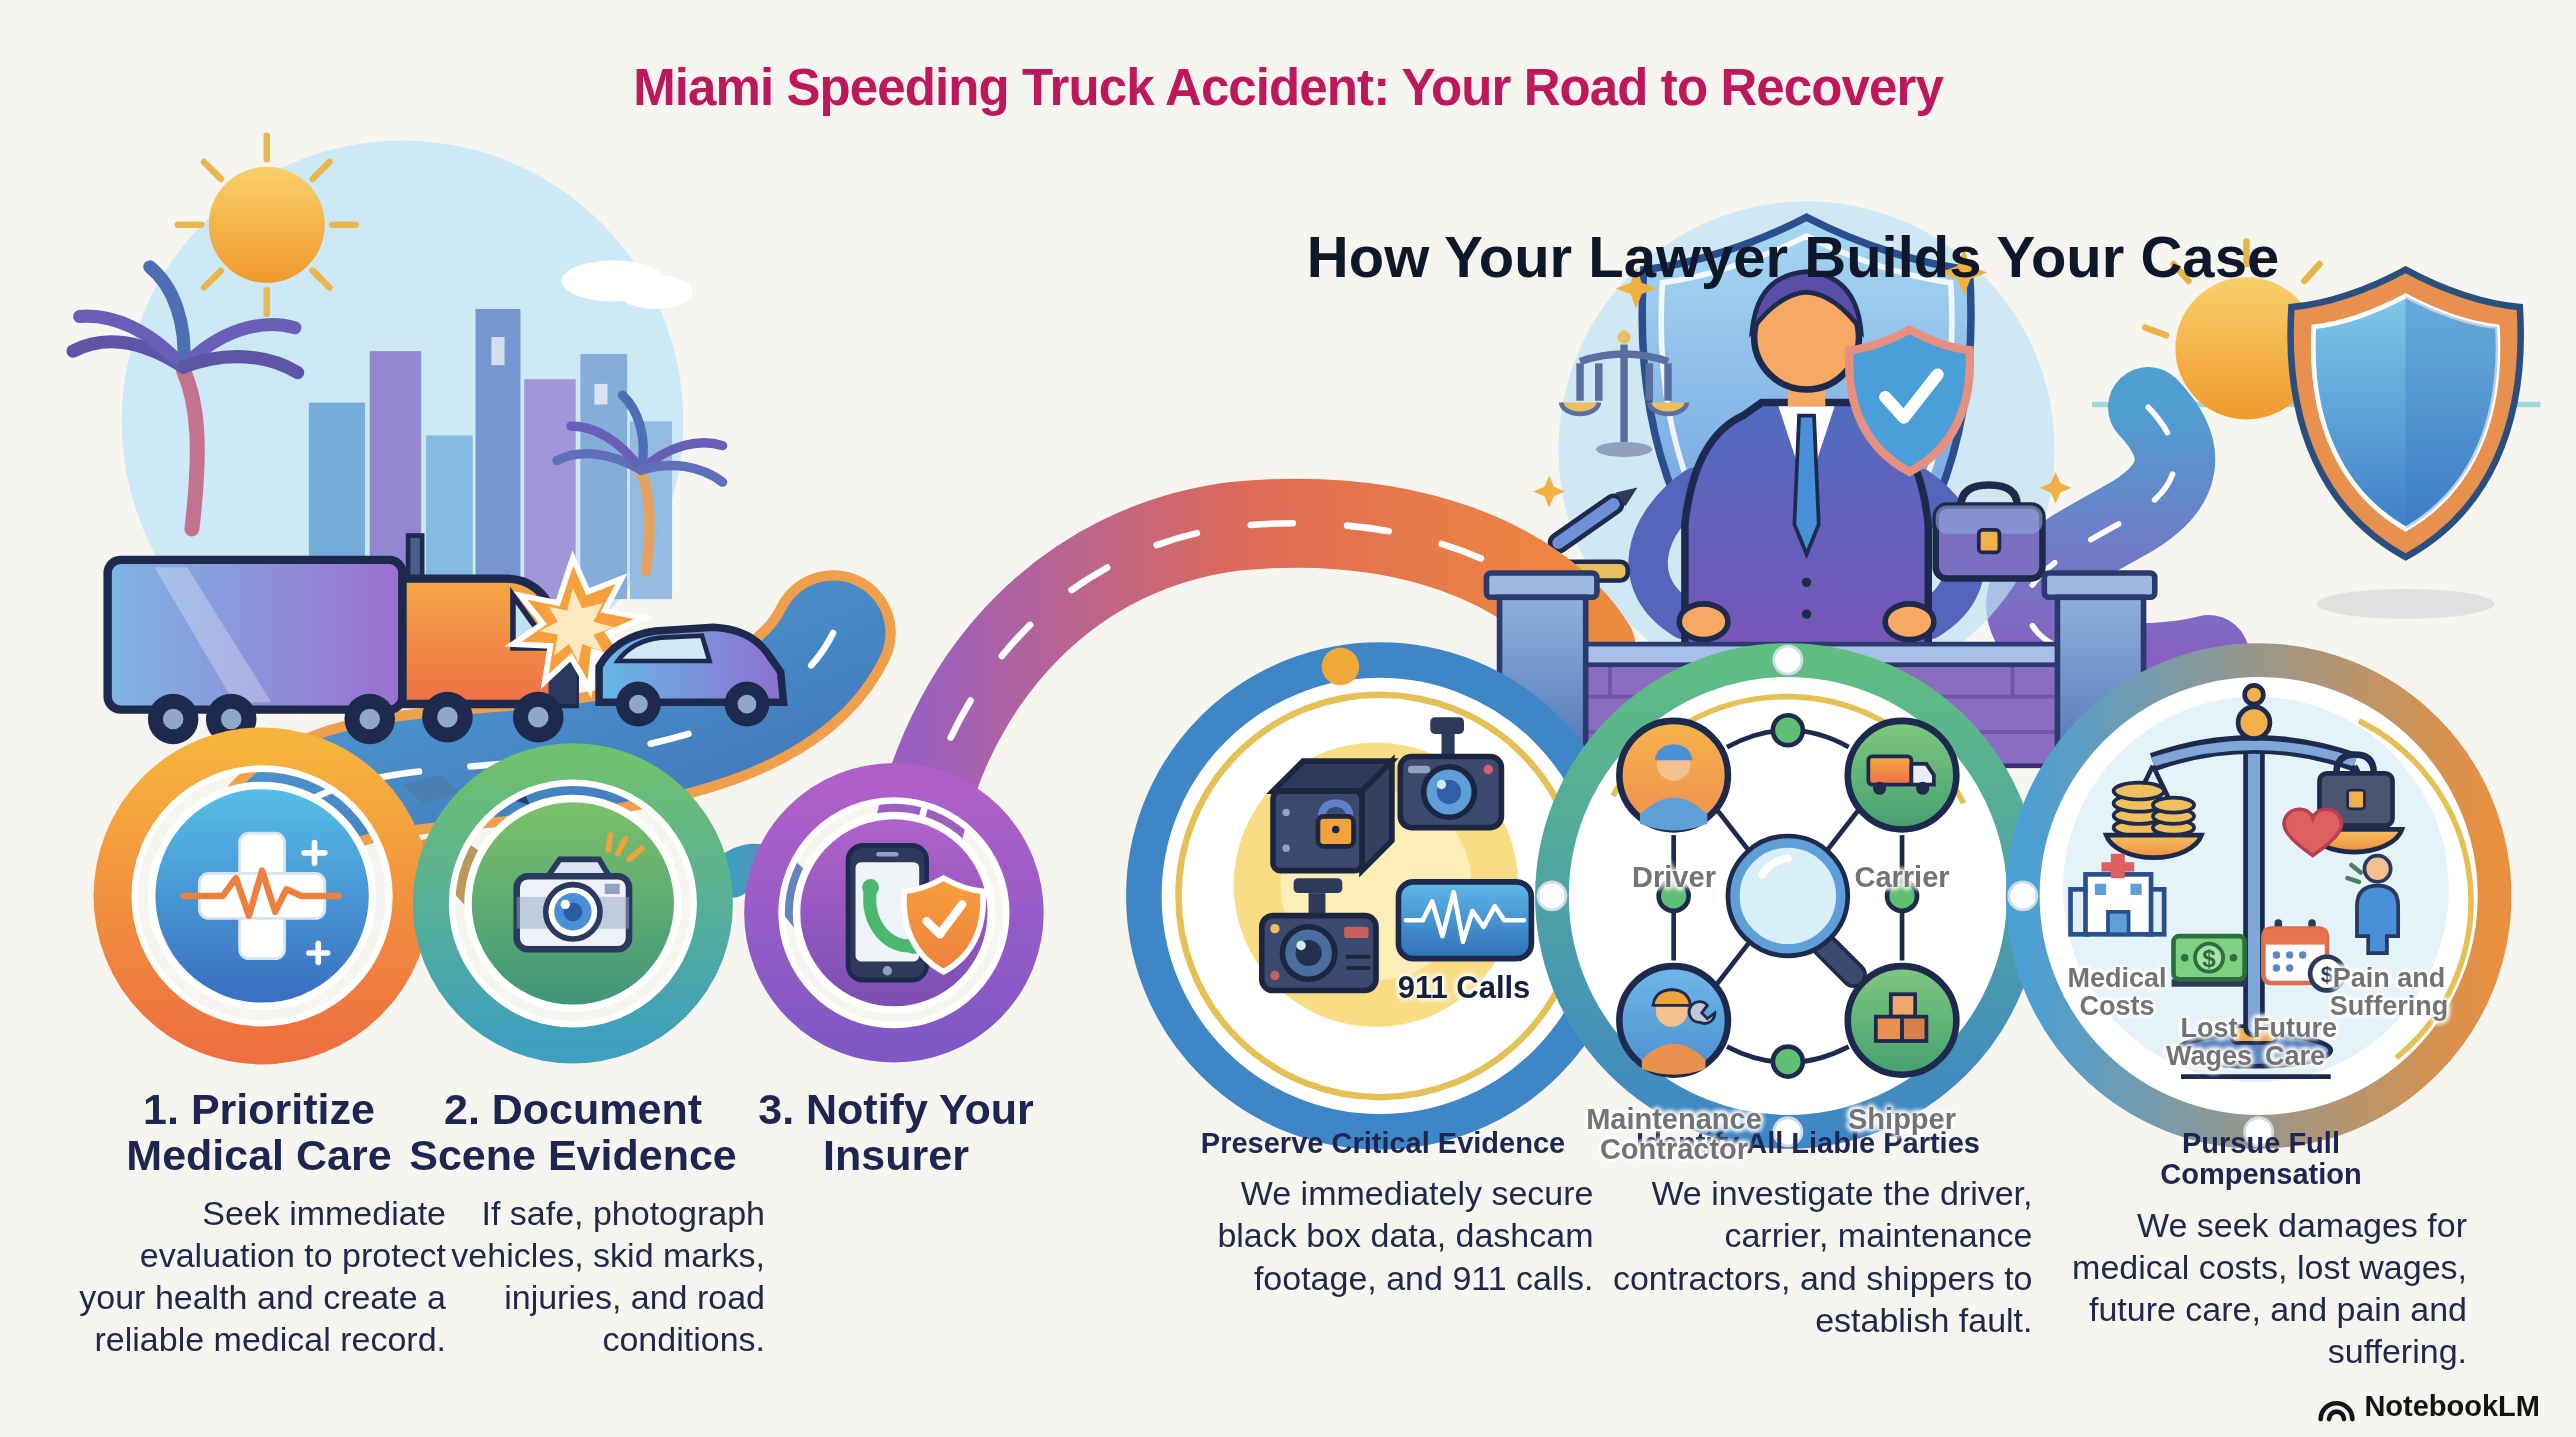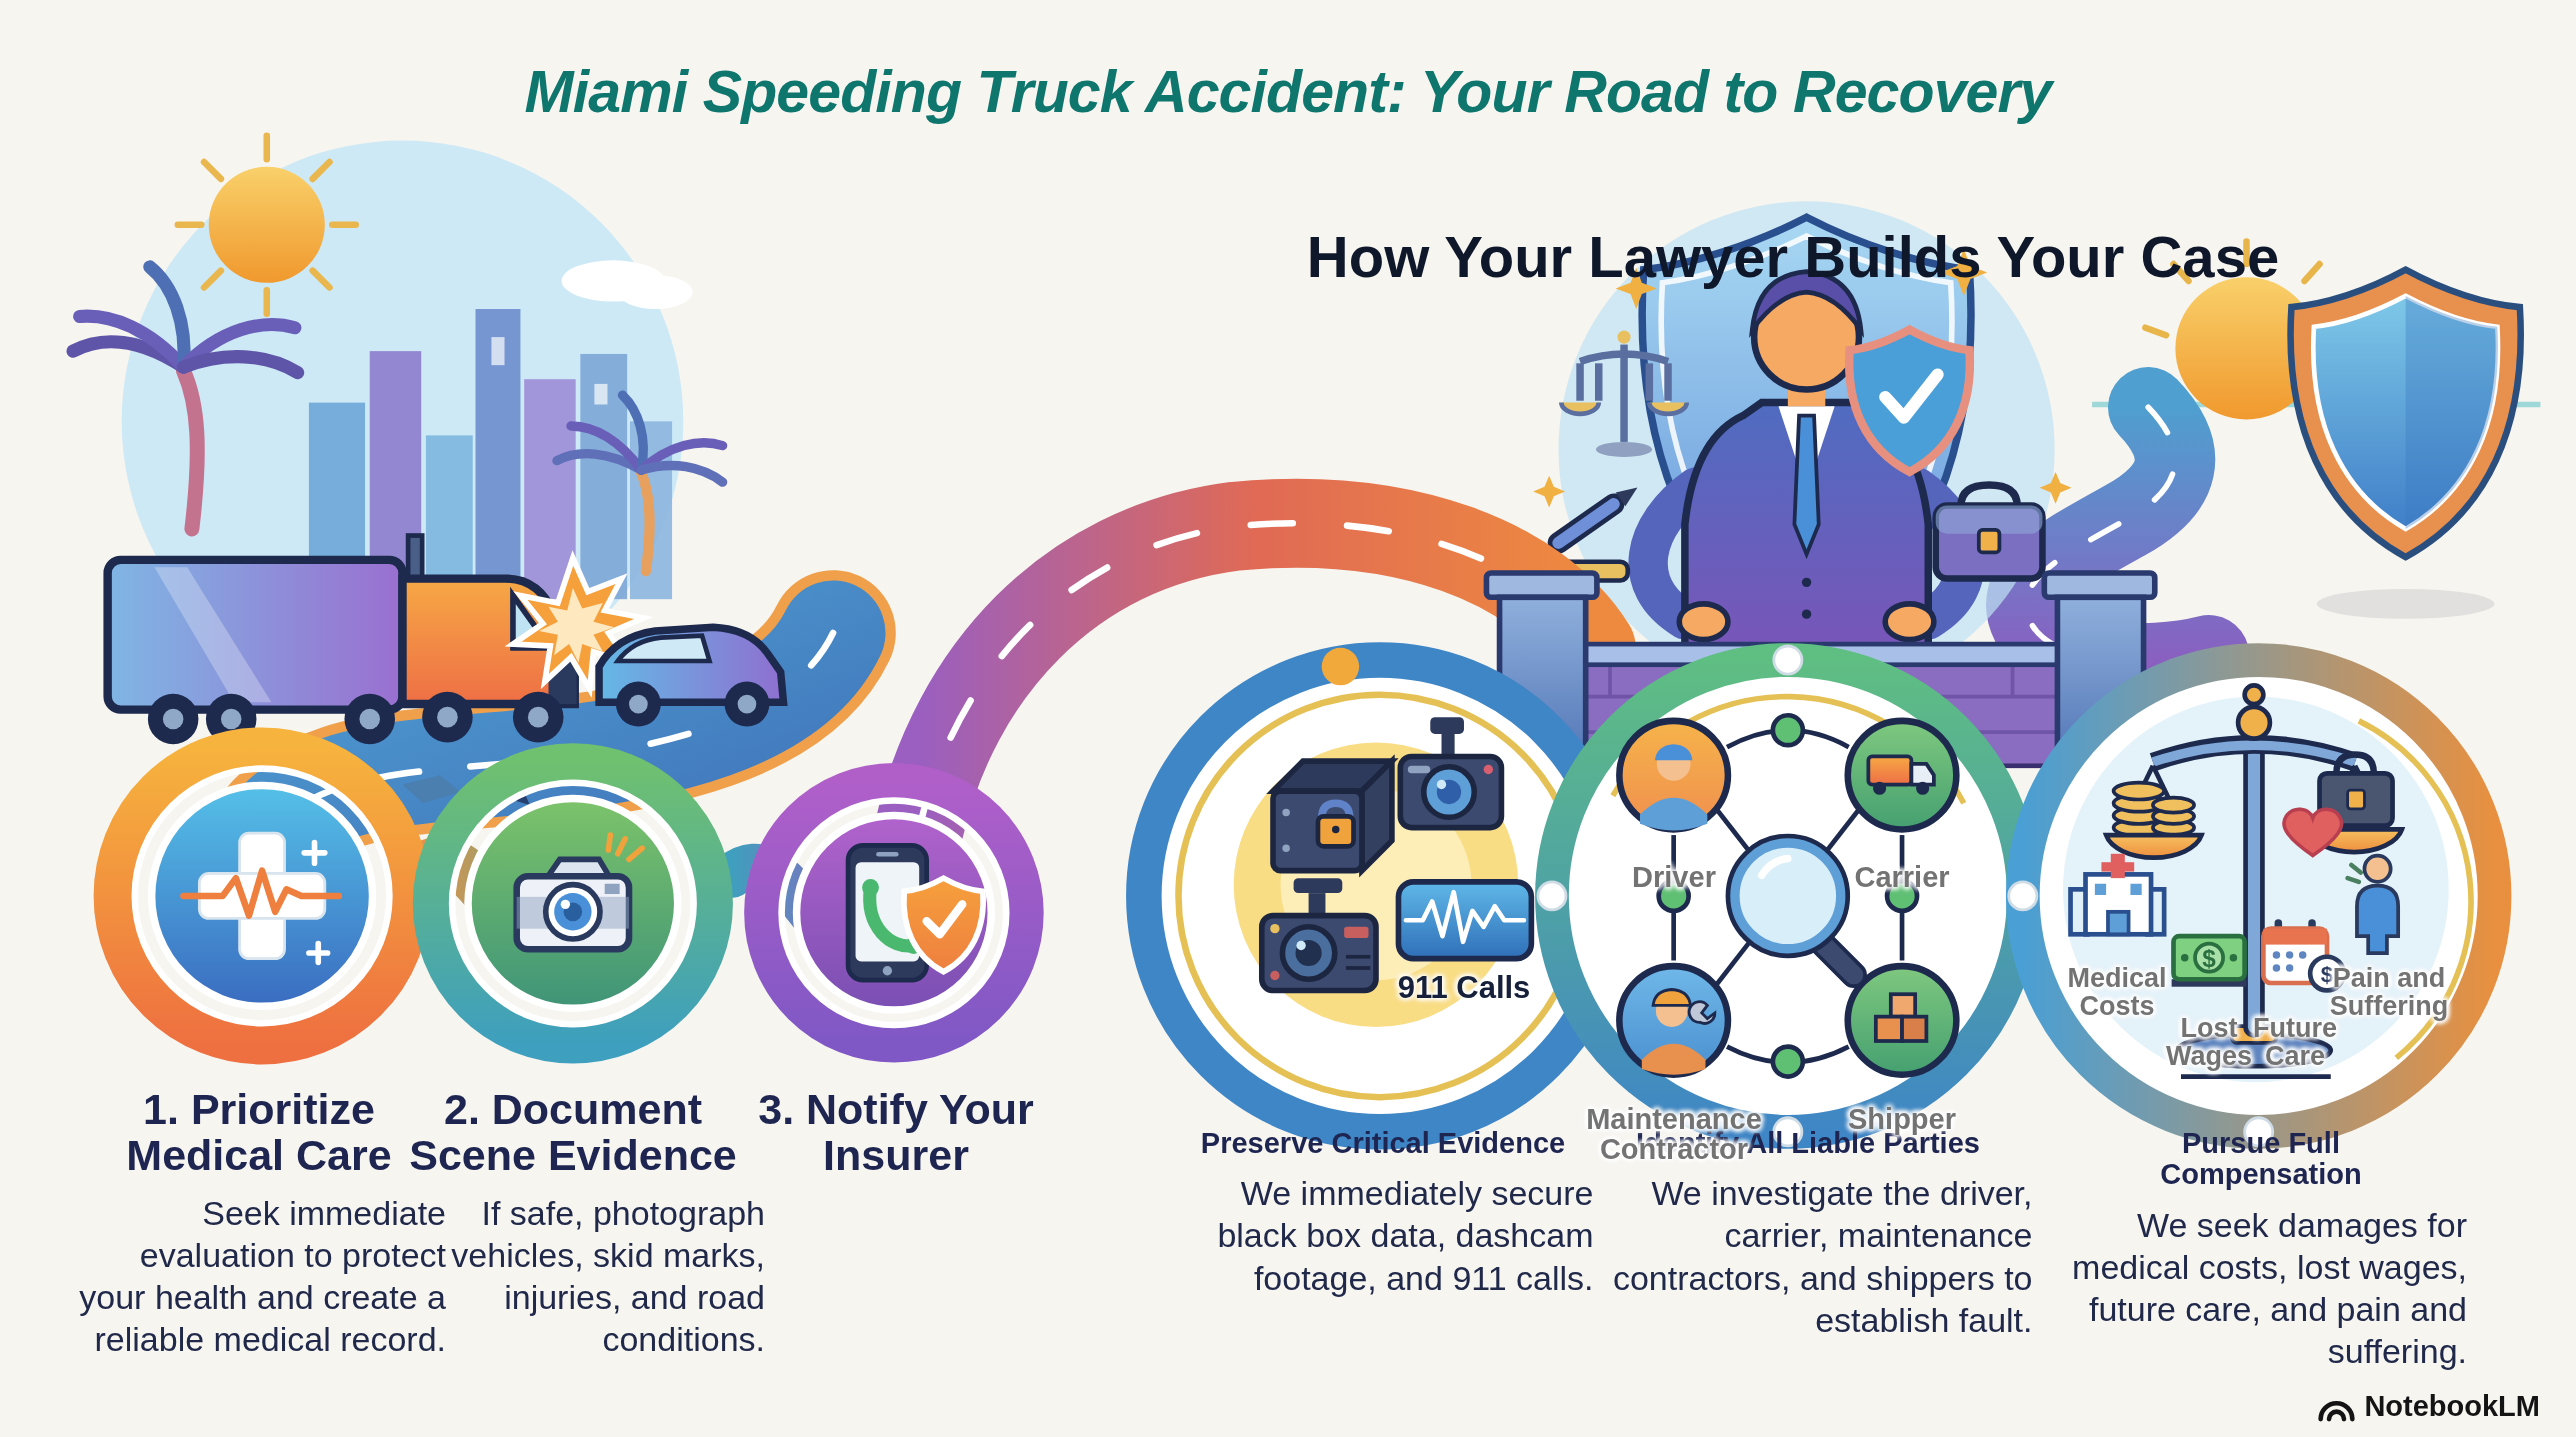--- a/index.html
+++ b/index.html
@@ -1,19 +1,19 @@
 <!DOCTYPE html>
 <html style="font-size:15px"><head>
 <meta charset="utf-8">
 <style>
   html,body{margin:0;padding:0;background:#f7f5f0;}
   #canvas{position:relative;width:2576px;height:1438px;overflow:hidden;background:#f7f5f0;font-family:"Liberation Sans",sans-serif;}
   .abs{position:absolute;}
   .center{transform:translateX(-50%);text-align:center;}
-  .main-title{font-size:59px;font-weight:bold;color:#0f766e;letter-spacing:-0.9px;white-space:nowrap;font-style:italic;}
+  .main-title{font-size:51px;font-weight:bold;color:#be185d;letter-spacing:-0.9px;white-space:nowrap;}
   .sub-title{font-size:58px;font-weight:bold;color:#0f172a;white-space:nowrap;}
   .step-title{font-weight:bold;color:#1d2550;font-size:43px;line-height:1.08;margin:0 auto;}
   .big .step-title{font-size:29px;}
   .step-desc{font-size:34px;color:#20294a;line-height:1.24;margin:13px auto 0 auto;text-align:right;}
   .circle-label{font-weight:bold;color:#737373;font-size:29px;line-height:1.05;
     text-shadow:0 0 6.6px #fff,0 0 6.6px #fff,1.9px 0 5.6px #fff,-1.9px 0 5.6px #fff,0 1.9px 5.6px #fff,0 -1.9px 5.6px #fff;margin-top:20px;}
   .small-label{font-size:27px;}
   .badge-label{font-weight:bold;color:#16203a;font-size:31px;
     text-shadow:0 0 6.6px #fff,0 0 6.6px #fff,1.9px 0 5.6px #fff,-1.9px 0 5.6px #fff;}
   .watermark{display:flex;align-items:center;gap:7px;color:#141414;font-size:29px;font-weight:bold;}

